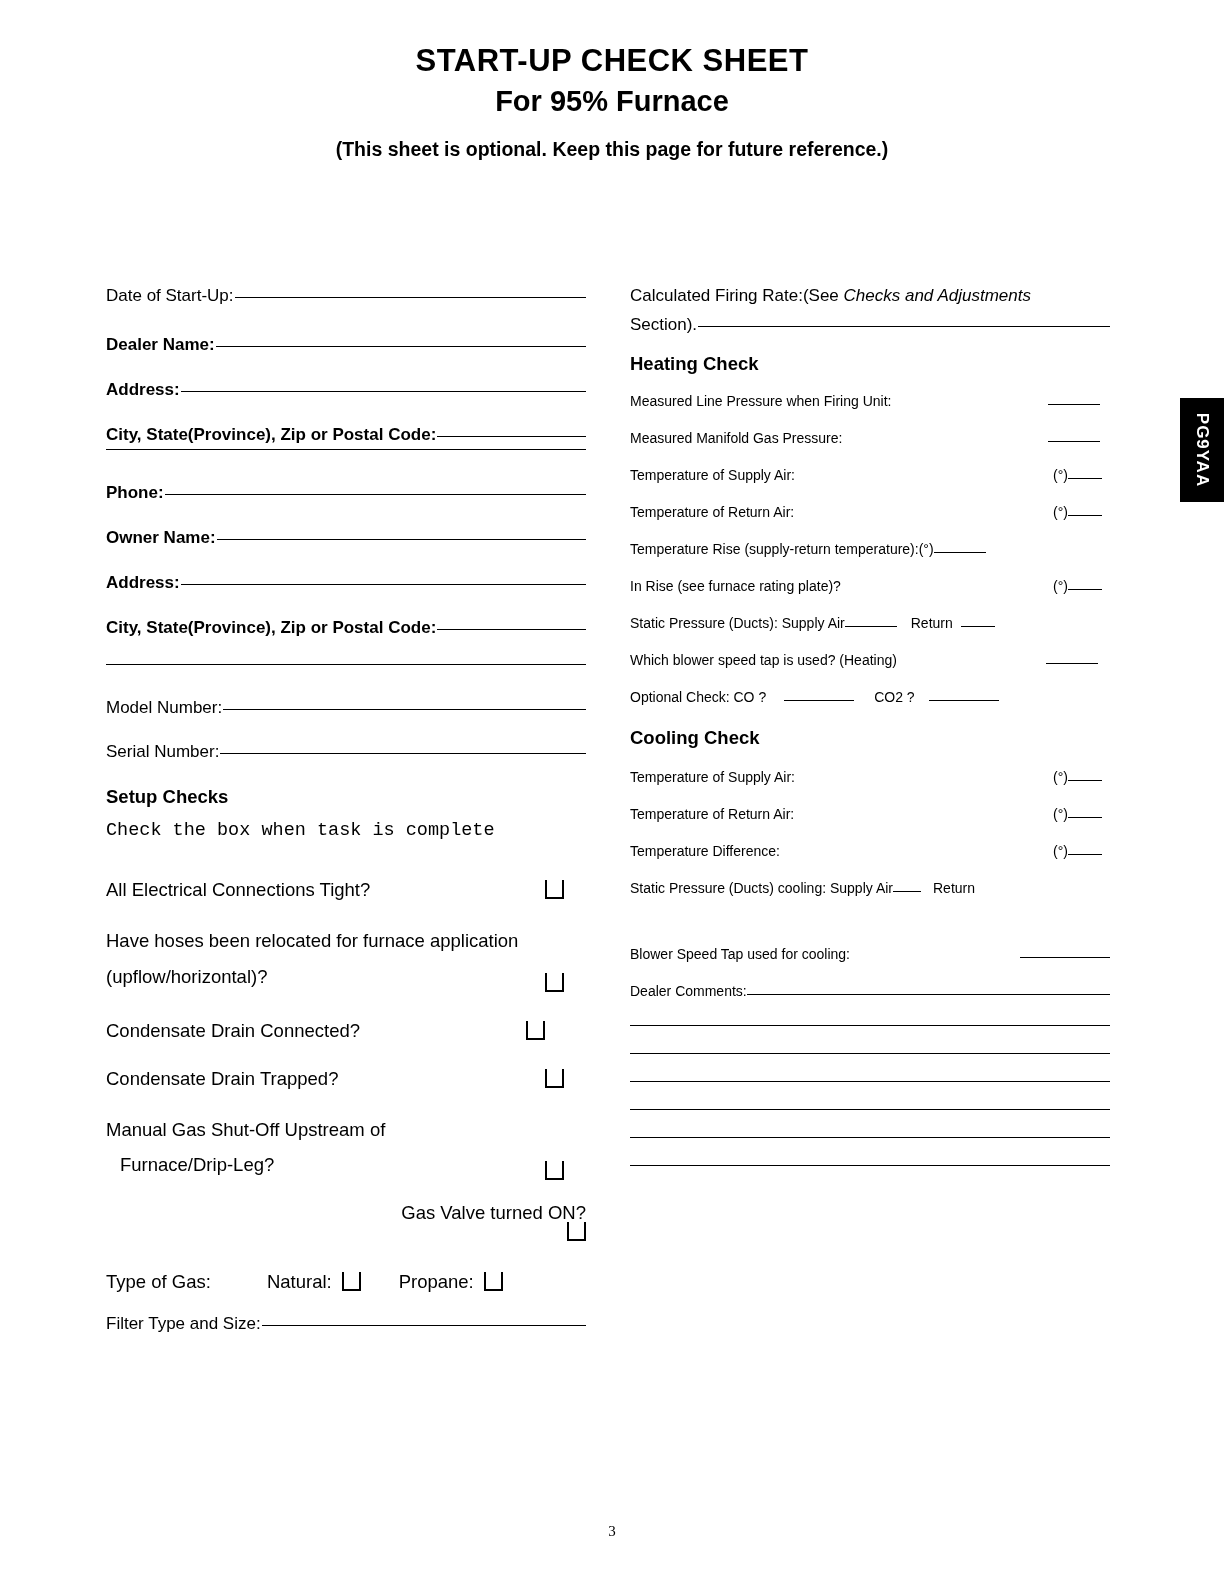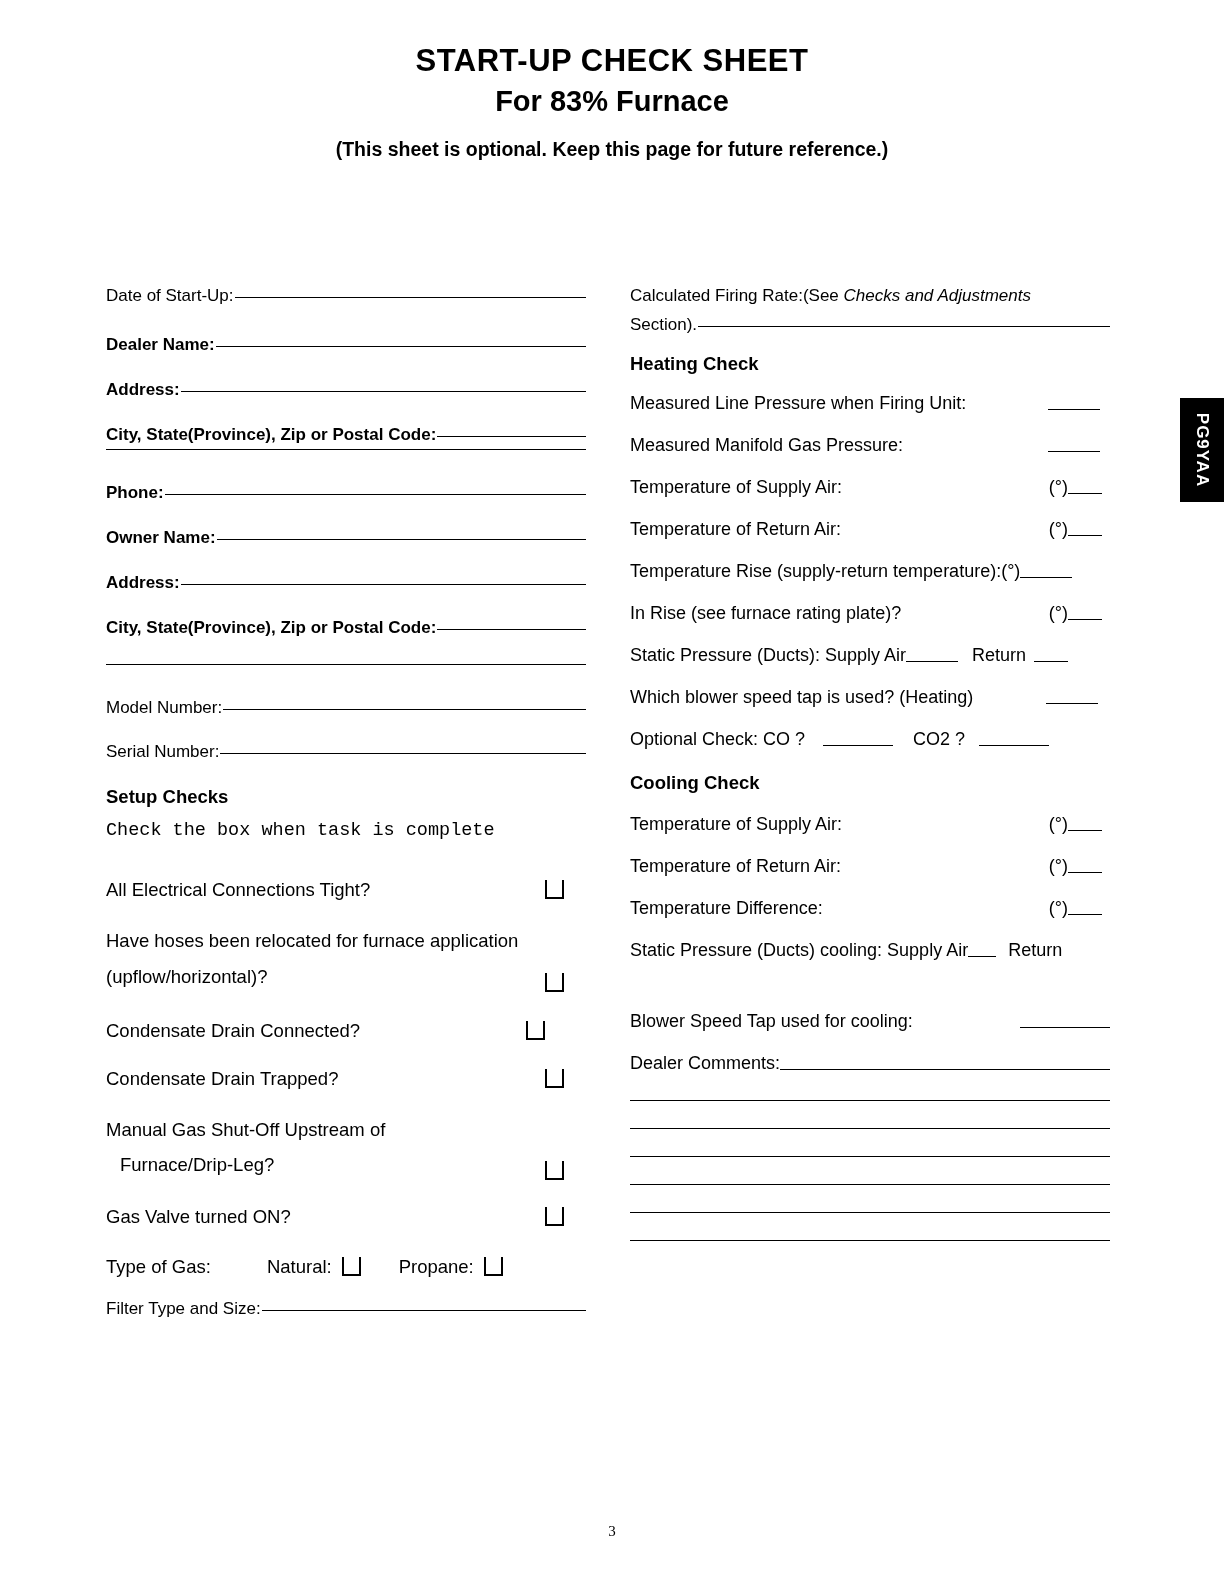--- a/index.html
+++ b/index.html
@@ -136,21 +136,21 @@
     border-bottom: 2.4px solid #000;
     border-right: 2.4px solid #000;
     border-top: none;
     position: relative;
     top: -2px;
   }
   .two-line { line-height: 1.9; }
   .indent { padding-left: 14px; }
 
   .right-row {
-    font-size: 18px;
+    font-size: 14px;
     display: flex;
     align-items: flex-end;
     margin-bottom: 21px;
     white-space: nowrap;
   }
   .right-row .lbl { flex: 0 0 auto; }
   .right-row .grow { flex: 1 1 auto; }
   .u-sm { display: inline-block; width: 52px; border-bottom: 1.8px solid #000; height: 1px; position: relative; top: -4px; }
   .u-xs { display: inline-block; width: 34px; border-bottom: 1.8px solid #000; height: 1px; position: relative; top: -4px; }
   .u-md { display: inline-block; width: 70px; border-bottom: 1.8px solid #000; height: 1px; position: relative; top: -4px; }
@@ -171,21 +171,21 @@
     font-size: 15px;
   }
 </style>
 </head>
 <body>
 
 <div class="page">
 
   <div class="header">
     <div class="title-1">START-UP CHECK SHEET</div>
-    <div class="title-2">For 83% Furnace</div>
+    <div class="title-2">For 95% Furnace</div>
     <div class="title-3">(This sheet is optional. Keep this page for future reference.)</div>
   </div>
 
   <div class="side-tab">
     <span>PG9YAA</span>
   </div>
 
   <div class="columns">
 
     <div class="col col-left">
@@ -284,21 +284,21 @@
       <div class="check-row two-line" style="display:block; margin-bottom:20px; margin-top:18px;">
         <div>Manual Gas Shut-Off Upstream of</div>
         <div style="display:flex; align-items:flex-end;">
           <span class="indent">Furnace/Drip-Leg?</span>
           <span class="spacer" style="flex:1 1 auto;"></span>
           <span class="cbox"></span>
           <span style="width:22px;"></span>
         </div>
       </div>
 
-      <div class="check-row" style="margin-top:14px;">
+      <div class="check-row" style="margin-top:14px;flex-direction:column;">
         <span class="txt">Gas Valve turned ON?</span>
         <span class="spacer"></span>
         <span class="cbox"></span>
         <span style="width:22px;"></span>
       </div>
 
       <div class="check-row" style="margin-top:24px; margin-bottom:20px;">
         <span>Type of Gas:</span>
         <span style="width:56px;"></span>
         <span>Natural:</span>

